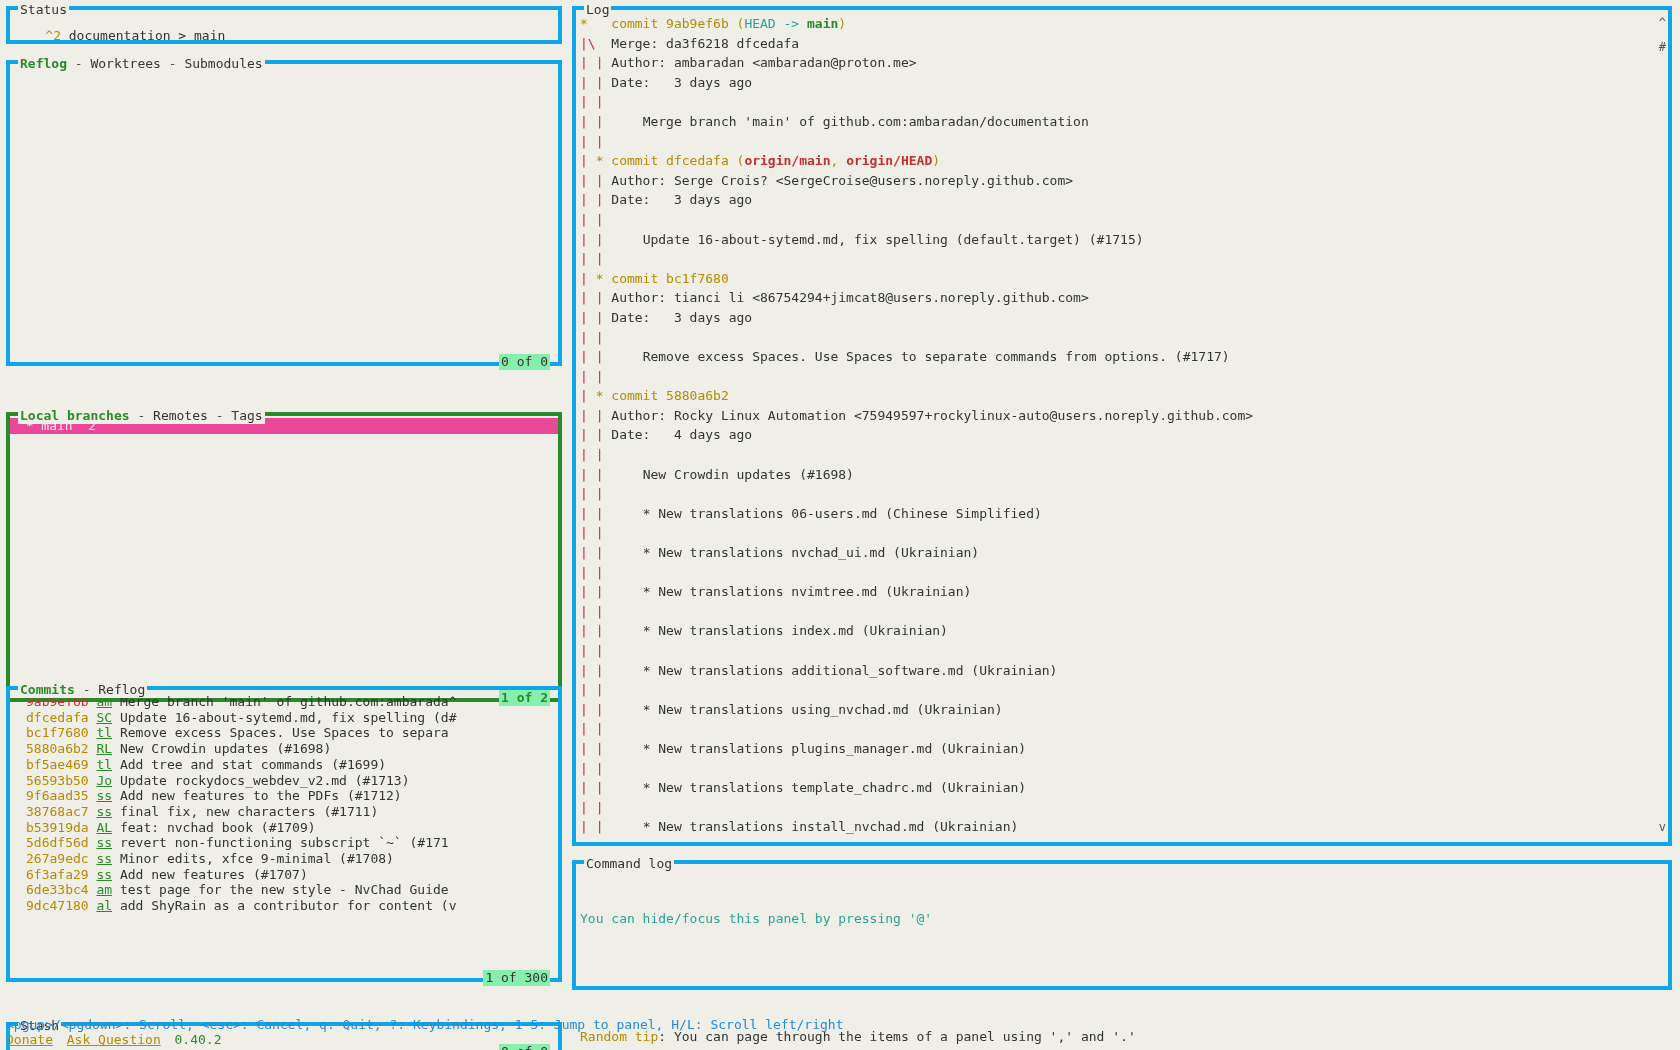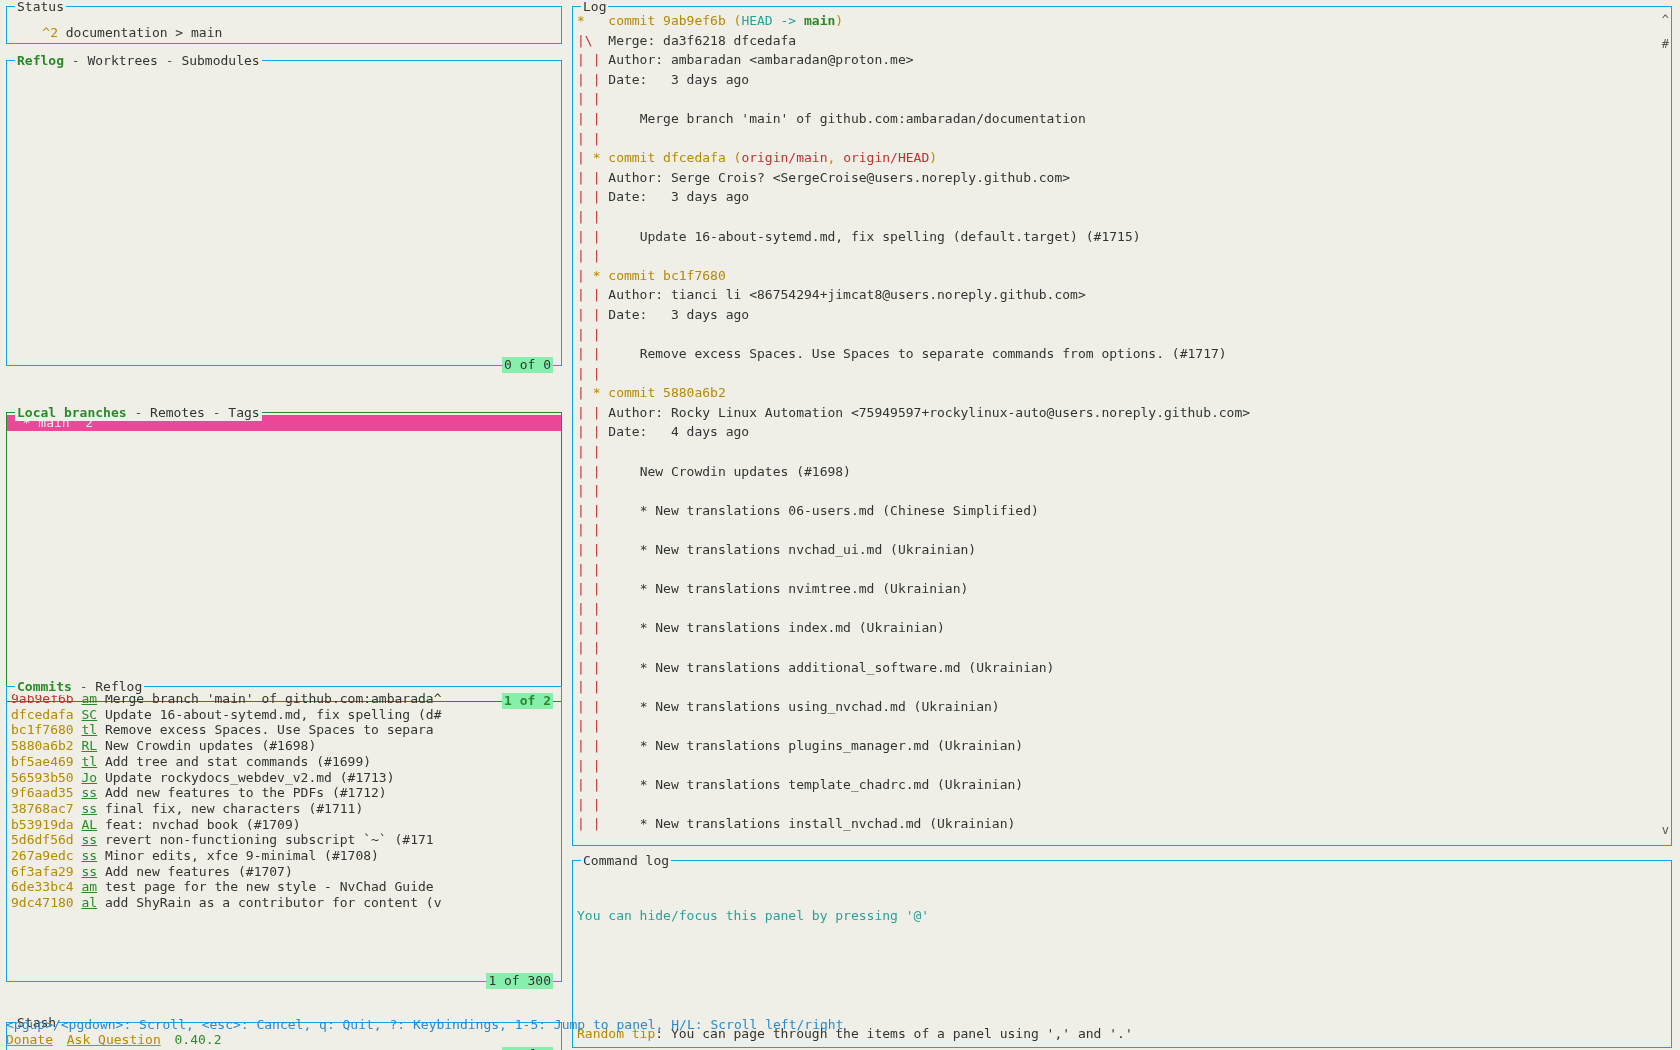--- a/index.html
+++ b/index.html
@@ -9,21 +9,21 @@
     font-family: "Menlo", "Consolas", monospace;
     font-size: 13px;
     line-height: 15.7px;
     width: 1680px;
     height: 1050px;
     overflow: hidden;
     position: relative;
   }
   .panel {
     position: absolute;
-    border: 1px solid #0ea5e9;
+    border: 4px solid #0ea5e9;
   }
   .panel.active { border-color: #2a8a2a; margin-top: 32px; }
   .panel-title {
     position: absolute;
     top: -8px;
     left: 8px;
     background: #efefe7;
     padding: 0 2px;
     font-weight: normal;
   }
@@ -36,21 +36,21 @@
     background: #86efac;
     padding: 0 2px;
   }
   .panel.active .panel-counter { color: #2a8a2a; font-weight: bold; }
   .panel-body { padding: 2px 4px; white-space: pre; overflow: hidden; }
   .yellow { color: #b58900; }
   .green { color: #2a8a2a; }
   .green-b { color: #2a8a2a; font-weight: bold; }
   .cyan { color: #2aa198; }
   .red { color: #c03030; }
-  .red-b { color: #c03030; font-weight: normal; }
+  .red-b { color: #c03030; font-weight: bold; }
   .blue { color: #268bd2; }
   .row-sel { background: #ec4899; color: #efefe7; display:block; }
   .row-sel .yellow { color: #efefe7; }
   .commit-hash { color: #b58900; }
   .author-ini { color: #2a8a2a; text-decoration: underline; }
   .footer {
     position: absolute;
     left: 6px; right: 6px; bottom: 2px;
     display: flex; justify-content: space-between; flex-direction: column;
   }
@@ -78,42 +78,42 @@
 </div>
 
 <div class="panel active" style="left:6px; top:380px; width:556px; height:290px;">
   <div class="panel-title">
     <span class="active-tab">Local branches</span> <span class="dash">-</span> <span>Remotes</span> <span class="dash">-</span> <span>Tags</span>
   </div>
   <div class="panel-body" style="padding:2px 0 0 0;" id="branches-body"><div class="row-sel">&nbsp;&nbsp;<span>*</span> <span>main</span> <span class="yellow">^2</span></div></div>
   <div class="panel-counter">1 of 2</div>
 </div>
 
-<div class="panel" style="left:6px; top:686px; width:556px; height:296px;">
+<div class="panel" style="left:6px; top:686px; width:556px; height:296px;padding-left:12px;">
   <div class="panel-title">
     <span class="active-tab">Commits</span> <span class="dash">-</span> <span>Reflog</span>
   </div>
   <div class="panel-body" id="commits-body" style="padding-top:4px;"><div><span class="red">9ab9ef6b</span> <span class="author-ini">am</span> <span>Merge branch 'main' of github.com:ambarada^</span></div><div><span class="commit-hash">dfcedafa</span> <span class="author-ini">SC</span> <span>Update 16-about-sytemd.md, fix spelling (d#</span></div><div><span class="commit-hash">bc1f7680</span> <span class="author-ini">tl</span> <span>Remove excess Spaces. Use Spaces to separa</span></div><div><span class="commit-hash">5880a6b2</span> <span class="author-ini">RL</span> <span>New Crowdin updates (#1698)</span></div><div><span class="commit-hash">bf5ae469</span> <span class="author-ini">tl</span> <span>Add tree and stat commands (#1699)</span></div><div><span class="commit-hash">56593b50</span> <span class="author-ini">Jo</span> <span>Update rockydocs_webdev_v2.md (#1713)</span></div><div><span class="commit-hash">9f6aad35</span> <span class="author-ini">ss</span> <span>Add new features to the PDFs (#1712)</span></div><div><span class="commit-hash">38768ac7</span> <span class="author-ini">ss</span> <span>final fix, new characters (#1711)</span></div><div><span class="commit-hash">b53919da</span> <span class="author-ini">AL</span> <span>feat: nvchad book (#1709)</span></div><div><span class="commit-hash">5d6df56d</span> <span class="author-ini">ss</span> <span>revert non-functioning subscript `~` (#171</span></div><div><span class="commit-hash">267a9edc</span> <span class="author-ini">ss</span> <span>Minor edits, xfce 9-minimal (#1708)</span></div><div><span class="commit-hash">6f3afa29</span> <span class="author-ini">ss</span> <span>Add new features (#1707)</span></div><div><span class="commit-hash">6de33bc4</span> <span class="author-ini">am</span> <span>test page for the new style - NvChad Guide</span></div><div><span class="commit-hash">9dc47180</span> <span class="author-ini">al</span> <span>add ShyRain as a contributor for content (v</span></div></div>
   <div class="panel-counter">1 of 300</div>
 </div>
 
 <div class="panel" style="left:6px; top:998px; width:556px; height:34px;margin-top:24px;">
   <div class="panel-title">Stash</div>
   <div class="panel-counter">0 of 0</div>
 </div>
 
 <div class="panel" style="left:572px; top:6px; width:1100px; height:840px;">
   <div class="panel-title">Log</div>
   <div class="panel-body" id="log-body" style="line-height:19.6px; padding-top:4px;"><div><span class="yellow">*</span>   <span class="yellow">commit </span><span class="yellow">9ab9ef6b</span> <span class="yellow">(</span><span class="cyan">HEAD -&gt; </span><span class="green-b">main</span><span class="yellow">)</span></div><div><span class="graph-red">|</span><span class="graph-red">\</span>  <span>Merge: da3f6218 dfcedafa</span></div><div><span class="graph-red">|</span> <span class="graph-red">|</span> <span>Author: ambaradan &lt;ambaradan@proton.me&gt;</span></div><div><span class="graph-red">|</span> <span class="graph-red">|</span> <span>Date:   3 days ago</span></div><div><span class="graph-red">|</span> <span class="graph-red">|</span> </div><div><span class="graph-red">|</span> <span class="graph-red">|</span>     <span>Merge branch 'main' of github.com:ambaradan/documentation</span></div><div><span class="graph-red">|</span> <span class="graph-red">|</span> </div><div><span class="graph-red">|</span> <span class="yellow">*</span> <span class="yellow">commit </span><span class="yellow">dfcedafa</span> <span class="yellow">(</span><span class="red-b">origin/main</span><span class="yellow">, </span><span class="red-b">origin/HEAD</span><span class="yellow">)</span></div><div><span class="graph-red">|</span> <span class="graph-red">|</span> <span>Author: Serge Crois? &lt;SergeCroise@users.noreply.github.com&gt;</span></div><div><span class="graph-red">|</span> <span class="graph-red">|</span> <span>Date:   3 days ago</span></div><div><span class="graph-red">|</span> <span class="graph-red">|</span> </div><div><span class="graph-red">|</span> <span class="graph-red">|</span>     <span>Update 16-about-sytemd.md, fix spelling (default.target) (#1715)</span></div><div><span class="graph-red">|</span> <span class="graph-red">|</span> </div><div><span class="graph-red">|</span> <span class="yellow">*</span> <span class="yellow">commit </span><span class="yellow">bc1f7680</span></div><div><span class="graph-red">|</span> <span class="graph-red">|</span> <span>Author: tianci li &lt;86754294+jimcat8@users.noreply.github.com&gt;</span></div><div><span class="graph-red">|</span> <span class="graph-red">|</span> <span>Date:   3 days ago</span></div><div><span class="graph-red">|</span> <span class="graph-red">|</span> </div><div><span class="graph-red">|</span> <span class="graph-red">|</span>     <span>Remove excess Spaces. Use Spaces to separate commands from options. (#1717)</span></div><div><span class="graph-red">|</span> <span class="graph-red">|</span> </div><div><span class="graph-red">|</span> <span class="yellow">*</span> <span class="yellow">commit </span><span class="yellow">5880a6b2</span></div><div><span class="graph-red">|</span> <span class="graph-red">|</span> <span>Author: Rocky Linux Automation &lt;75949597+rockylinux-auto@users.noreply.github.com&gt;</span></div><div><span class="graph-red">|</span> <span class="graph-red">|</span> <span>Date:   4 days ago</span></div><div><span class="graph-red">|</span> <span class="graph-red">|</span> </div><div><span class="graph-red">|</span> <span class="graph-red">|</span>     <span>New Crowdin updates (#1698)</span></div><div><span class="graph-red">|</span> <span class="graph-red">|</span> </div><div><span class="graph-red">|</span> <span class="graph-red">|</span>     <span>* New translations 06-users.md (Chinese Simplified)</span></div><div><span class="graph-red">|</span> <span class="graph-red">|</span> </div><div><span class="graph-red">|</span> <span class="graph-red">|</span>     <span>* New translations nvchad_ui.md (Ukrainian)</span></div><div><span class="graph-red">|</span> <span class="graph-red">|</span> </div><div><span class="graph-red">|</span> <span class="graph-red">|</span>     <span>* New translations nvimtree.md (Ukrainian)</span></div><div><span class="graph-red">|</span> <span class="graph-red">|</span> </div><div><span class="graph-red">|</span> <span class="graph-red">|</span>     <span>* New translations index.md (Ukrainian)</span></div><div><span class="graph-red">|</span> <span class="graph-red">|</span> </div><div><span class="graph-red">|</span> <span class="graph-red">|</span>     <span>* New translations additional_software.md (Ukrainian)</span></div><div><span class="graph-red">|</span> <span class="graph-red">|</span> </div><div><span class="graph-red">|</span> <span class="graph-red">|</span>     <span>* New translations using_nvchad.md (Ukrainian)</span></div><div><span class="graph-red">|</span> <span class="graph-red">|</span> </div><div><span class="graph-red">|</span> <span class="graph-red">|</span>     <span>* New translations plugins_manager.md (Ukrainian)</span></div><div><span class="graph-red">|</span> <span class="graph-red">|</span> </div><div><span class="graph-red">|</span> <span class="graph-red">|</span>     <span>* New translations template_chadrc.md (Ukrainian)</span></div><div><span class="graph-red">|</span> <span class="graph-red">|</span> </div><div><span class="graph-red">|</span> <span class="graph-red">|</span>     <span>* New translations install_nvchad.md (Ukrainian)</span></div></div>
   <span class="scroll-ind scroll-top">^</span>
   <span class="scroll-ind scroll-mid">#</span>
   <span class="scroll-ind scroll-bot">v</span>
 </div>
 
-<div class="panel" style="left:572px; top:860px; width:1100px; height:188px;">
+<div class="panel" style="left:572px; top:860px; width:1100px; height:130px;">
   <div class="panel-title">Command log</div>
   <div class="panel-body" style="line-height:19.6px; padding-top:6px;">
     <div class="cyan">You can hide/focus this panel by pressing '@'</div>
     <div>&nbsp;</div>
     <div><span class="yellow">Random tip</span><span>: You can page through the items of a panel using ',' and '.'</span></div>
   </div>
 </div>
 
 <div class="footer">
   <span class="blue">&lt;pgup&gt;/&lt;pgdown&gt;: Scroll, &lt;esc&gt;: Cancel, q: Quit, ?: Keybindings, 1-5: Jump to panel, H/L: Scroll left/right</span>

